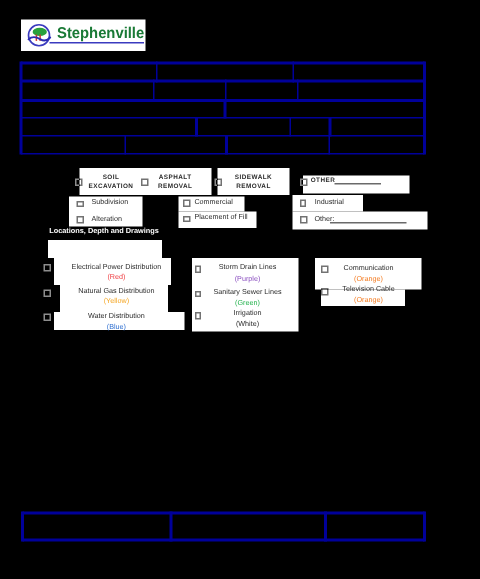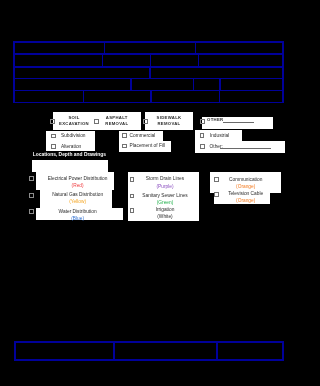--- a/index.html
+++ b/index.html
@@ -22,20 +22,31 @@
   .cs{width:4.7px;height:4.3px;}
   .tc{text-align:center;}
   .c{position:absolute;width:4.5px;height:4.8px;border:0.9px solid #8d8d8d;background:transparent;box-sizing:border-box;mix-blend-mode:difference;}
   .hdrtxt{position:absolute;color:#fff;white-space:nowrap;font-weight:bold;font-size:4.9px;}
   .rule{position:absolute;background:#6a6a6a;height:0.7px;}
 </style>
 </head>
 <body>
 
 <div class="page">
+  <div class="logo-box">
+    <svg class="logo-mark" viewBox="0 0 36 36">
+      <circle cx="18" cy="17" r="14" fill="none" stroke="#3b3bbf" stroke-width="2.2"></circle>
+      <ellipse cx="19" cy="12.5" rx="9.5" ry="5.5" fill="#2aa13c"></ellipse>
+      <rect x="13.5" y="16" width="2" height="8.5" fill="#d2332f"></rect>
+      <rect x="18.5" y="16" width="2" height="8.5" fill="#d2332f"></rect>
+      <path d="M4 22.5 C10 17, 16 20, 20 22.5 C25 25.5, 30 23, 33 20" fill="none" stroke="#2b2bb0" stroke-width="2.4" stroke-linecap="round"></path>
+    </svg>
+    <div class="logo-text">Stephenville</div>
+    <div class="logo-rule"></div>
+  </div>
 
   <div>
     <div class="hl" style="left:14.00px;top:41.20px;width:269.00px;"></div>
     <div class="hl" style="left:14.00px;top:53.40px;width:269.00px;"></div>
     <div class="hl" style="left:14.00px;top:66.10px;width:269.00px;"></div>
     <div class="hl" style="left:14.00px;top:77.70px;width:269.00px;"></div>
     <div class="hl" style="left:14.00px;top:89.60px;width:269.00px;"></div>
     <div class="hl" style="left:14.00px;top:101.70px;width:269.00px;"></div>
     <div class="vl" style="left:13.20px;top:41.20px;height:62.10px;"></div>
     <div class="vl" style="left:282.20px;top:41.20px;height:62.10px;"></div>

